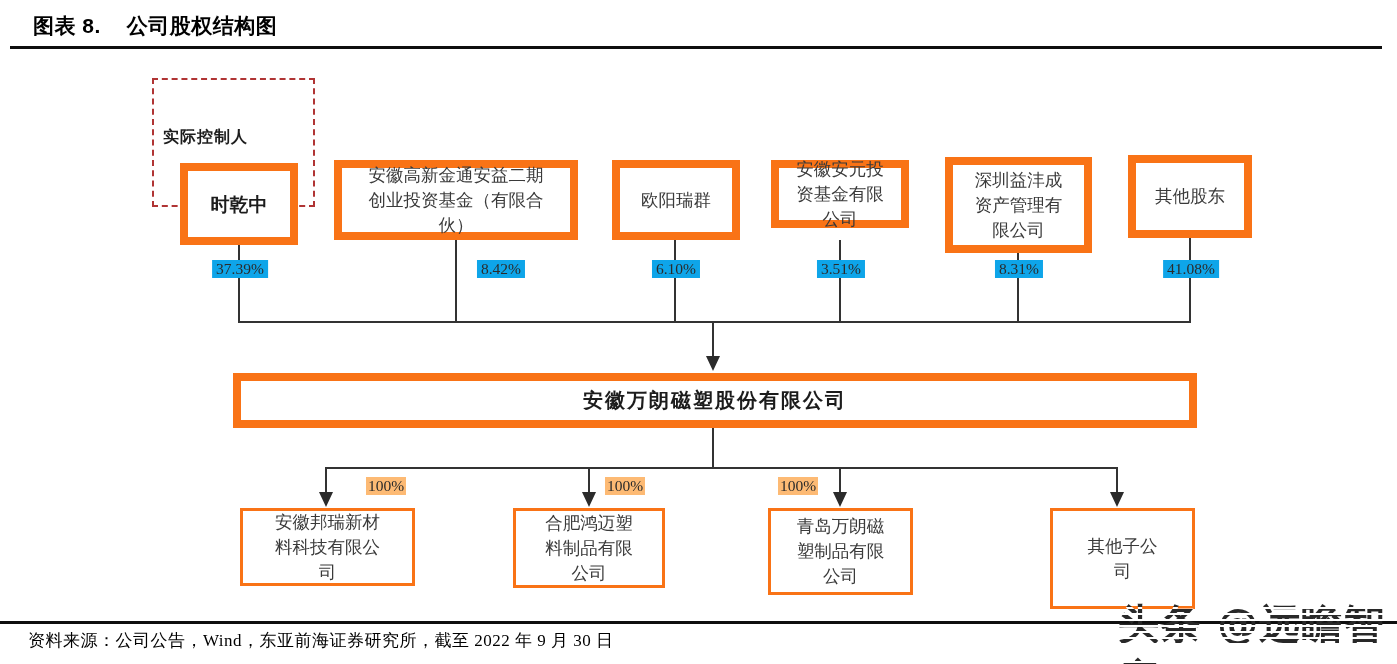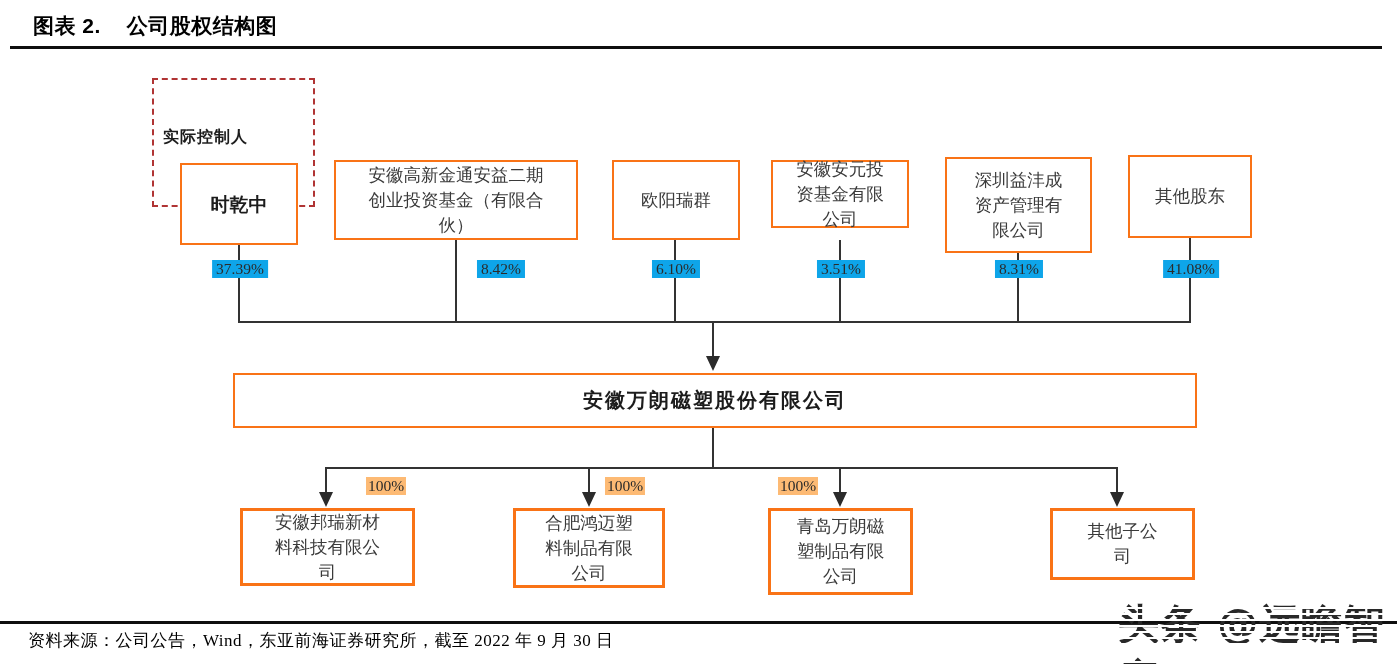--- a/index.html
+++ b/index.html
@@ -8,21 +8,21 @@
     font-family:"Liberation Sans","DejaVu Sans",sans-serif;color:#222;
   }
   .abs{position:absolute;}
   
   .fig-title{left:33px;top:12px;font-size:21px;font-weight:bold;color:#000;letter-spacing:.5px;}
   .fig-title .gap{display:inline-block;width:26px;}
   .title-rule{left:10px;top:46px;width:1372px;height:3px;background:#0f0f0f;}
   
   .node{
     position:absolute;box-sizing:border-box;background:#fff;
-    border:2px solid #f97316;display:flex;align-items:center;justify-content:center;
+    border:8px solid #f97316;display:flex;align-items:center;justify-content:center;
     text-align:center;font-family:"Liberation Serif","DejaVu Serif",serif;
     font-size:17.5px;color:#3a3a3a;line-height:25px;z-index:3;
   }
   .node .inner{display:block;}
   .node.bold{font-weight:bold;color:#1c1c1c;}
   .dashed-box{
     position:absolute;box-sizing:border-box;border:2px dashed #b03434;z-index:2;background:transparent;
   }
   .controller-label{
     position:absolute;font-weight:bold;font-size:16px;color:#1c1c1c;z-index:2;
@@ -59,21 +59,21 @@
     background-image:repeating-linear-gradient(180deg,#282828 0px,#282828 4px,#ffffff 4px,#ffffff 6px);
     -webkit-background-clip:text;background-clip:text;color:transparent;
   }
 </style>
 </head>
 <body>
 
 <div class="page">
 
   <div class="abs fig-title">
-    <span>图表 2.</span><span class="gap"></span><span>公司股权结构图</span>
+    <span>图表 8.</span><span class="gap"></span><span>公司股权结构图</span>
   </div>
   <div class="abs title-rule"></div>
 
   <div class="dashed-box" style="left:152px;top:78px;width:163px;height:129px;"></div>
   <div class="controller-label" style="left:163px;top:127px;">实际控制人</div>
 
   <div class="node bold" style="left:180px;top:163px;width:118px;height:82px;font-size:19px;">
     <span class="inner">时乾中</span>
   </div>
   <div class="node" style="left:334px;top:160px;width:244px;height:80px;">
@@ -132,21 +132,21 @@
 
   <div class="node sub-node" style="left:240px;top:508px;width:175px;height:78px;">
     <span class="inner" style="width:108px;">安徽邦瑞新材料科技有限公司</span>
   </div>
   <div class="node sub-node" style="left:513px;top:508px;width:152px;height:80px;">
     <span class="inner" style="width:92px;">合肥鸿迈塑料制品有限公司</span>
   </div>
   <div class="node sub-node" style="left:768px;top:508px;width:145px;height:87px;">
     <span class="inner" style="width:92px;">青岛万朗磁塑制品有限公司</span>
   </div>
-  <div class="node sub-node" style="left:1050px;top:508px;width:145px;height:72px;">
+  <div class="node sub-node" style="left:1050px;top:508px;width:145px;height:101px;">
     <span class="inner" style="width:74px;">其他子公司</span>
   </div>
 
   <div class="abs footer-rule"></div>
   <div class="abs source-text">资料来源：公司公告，Wind，东亚前海证券研究所，截至 2022 年 9 月 30 日</div>
   <div class="abs watermark">头条 @远瞻智库</div>
 
 </div>
 
 </body></html>

